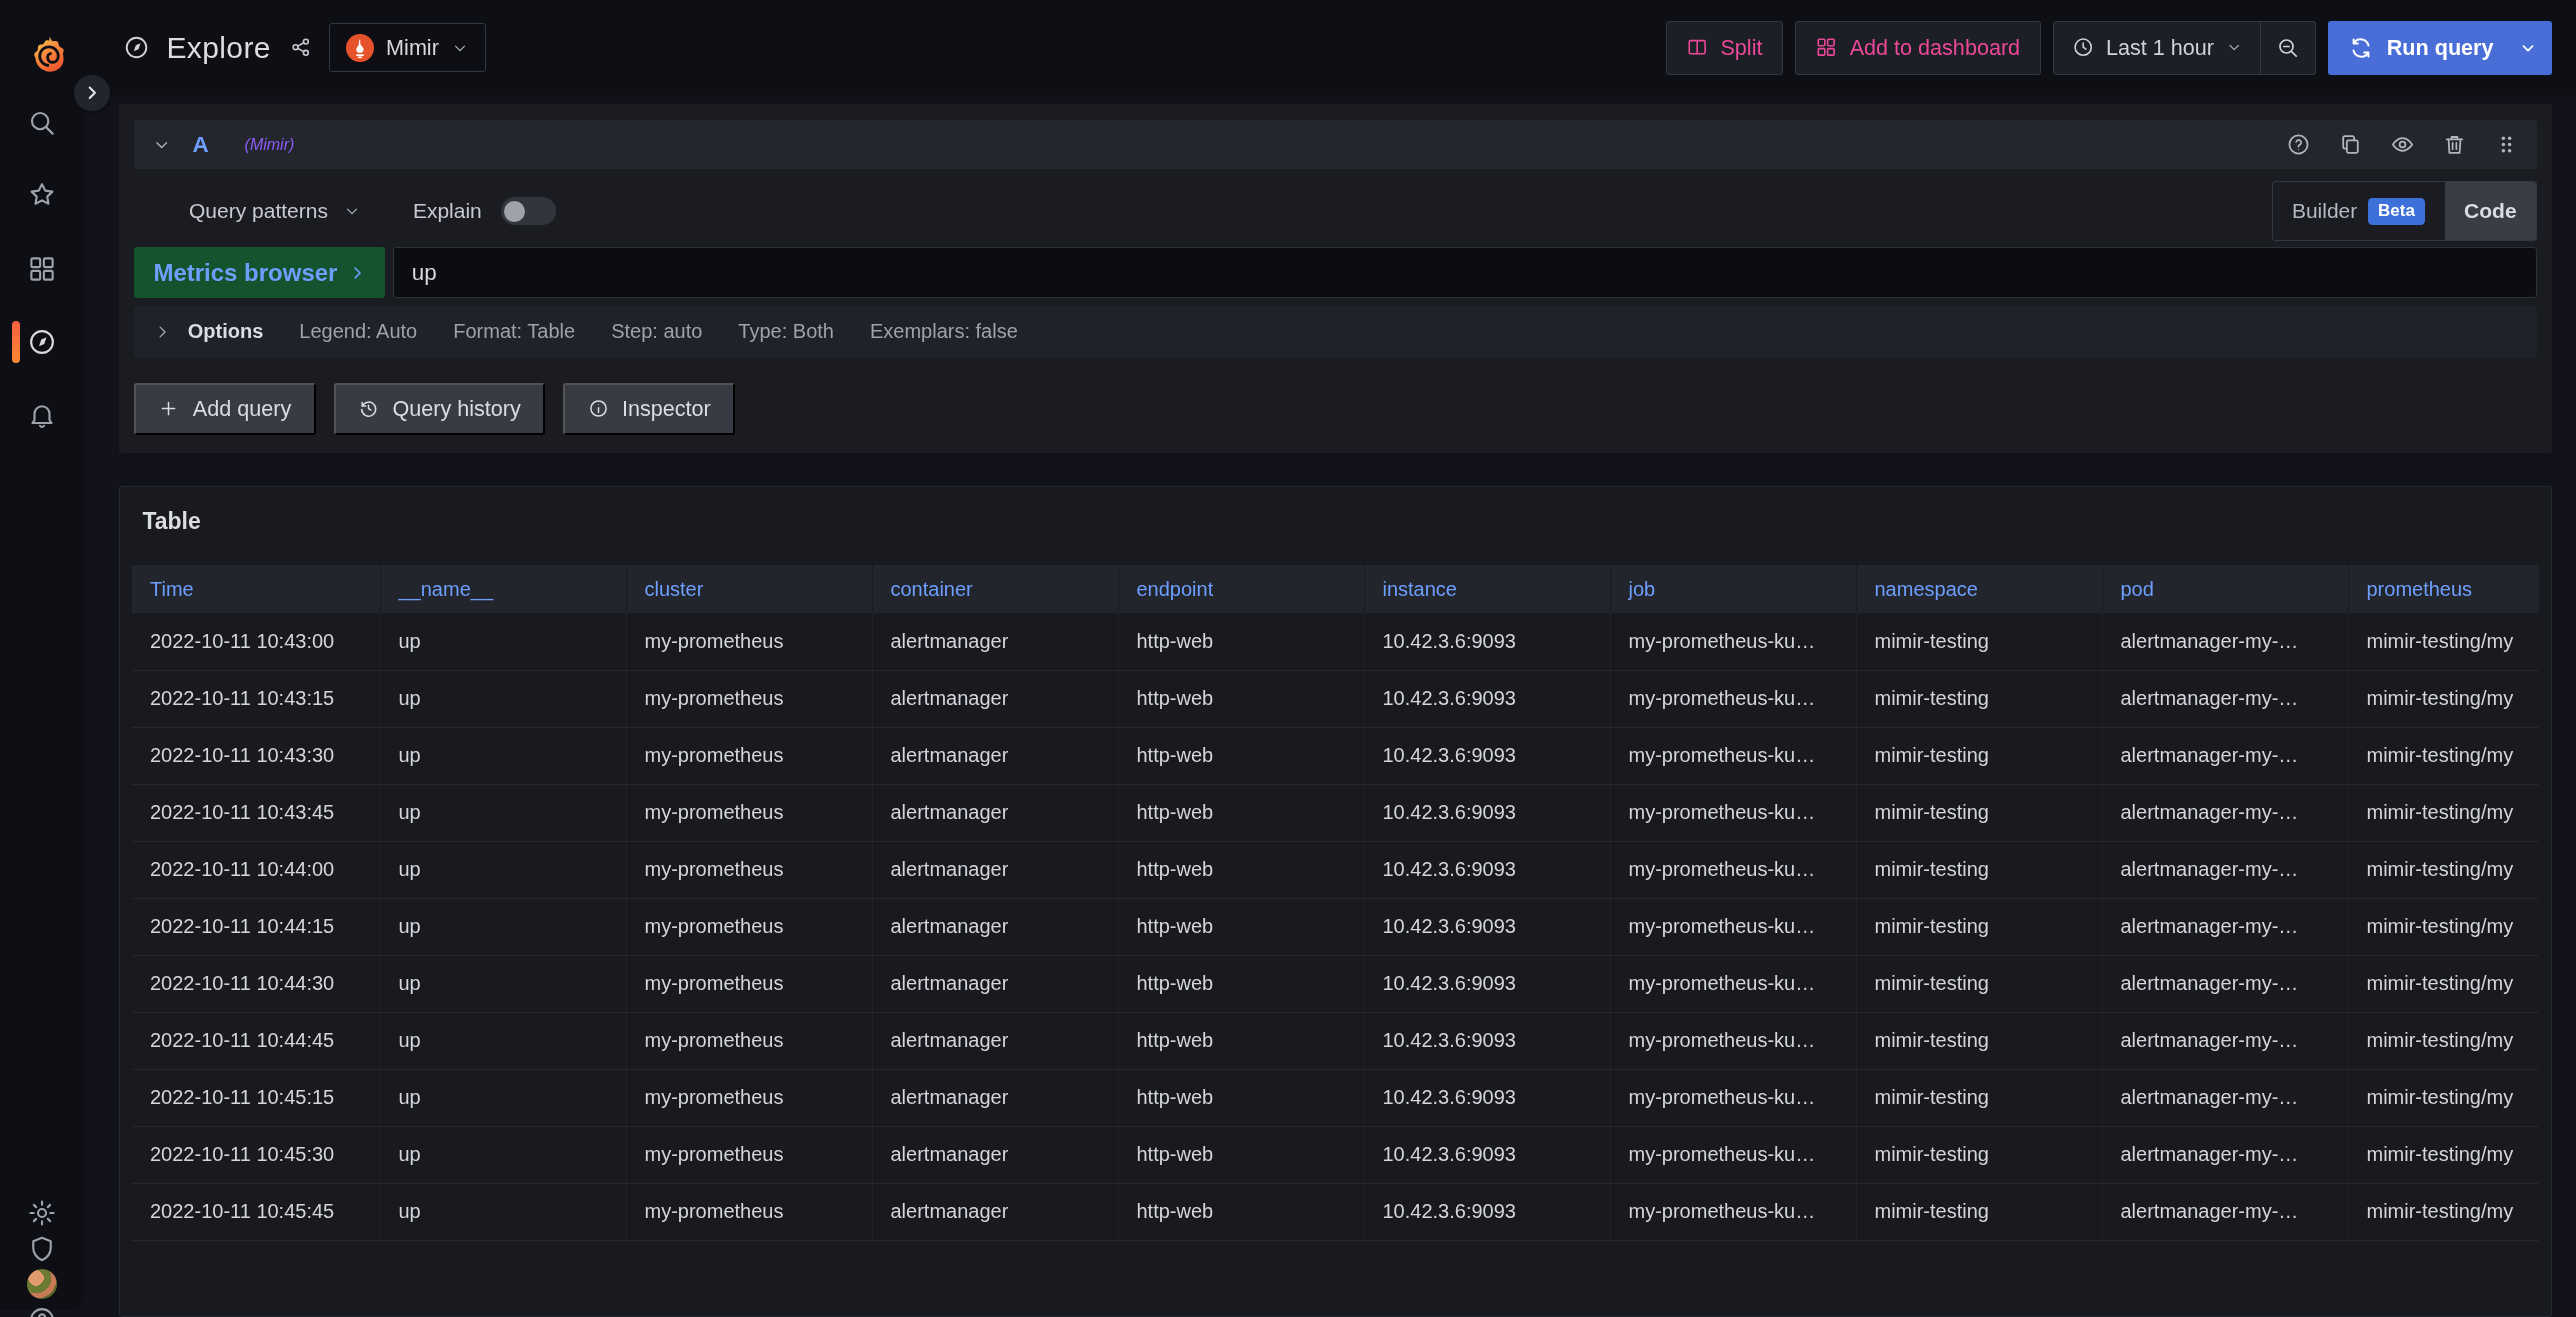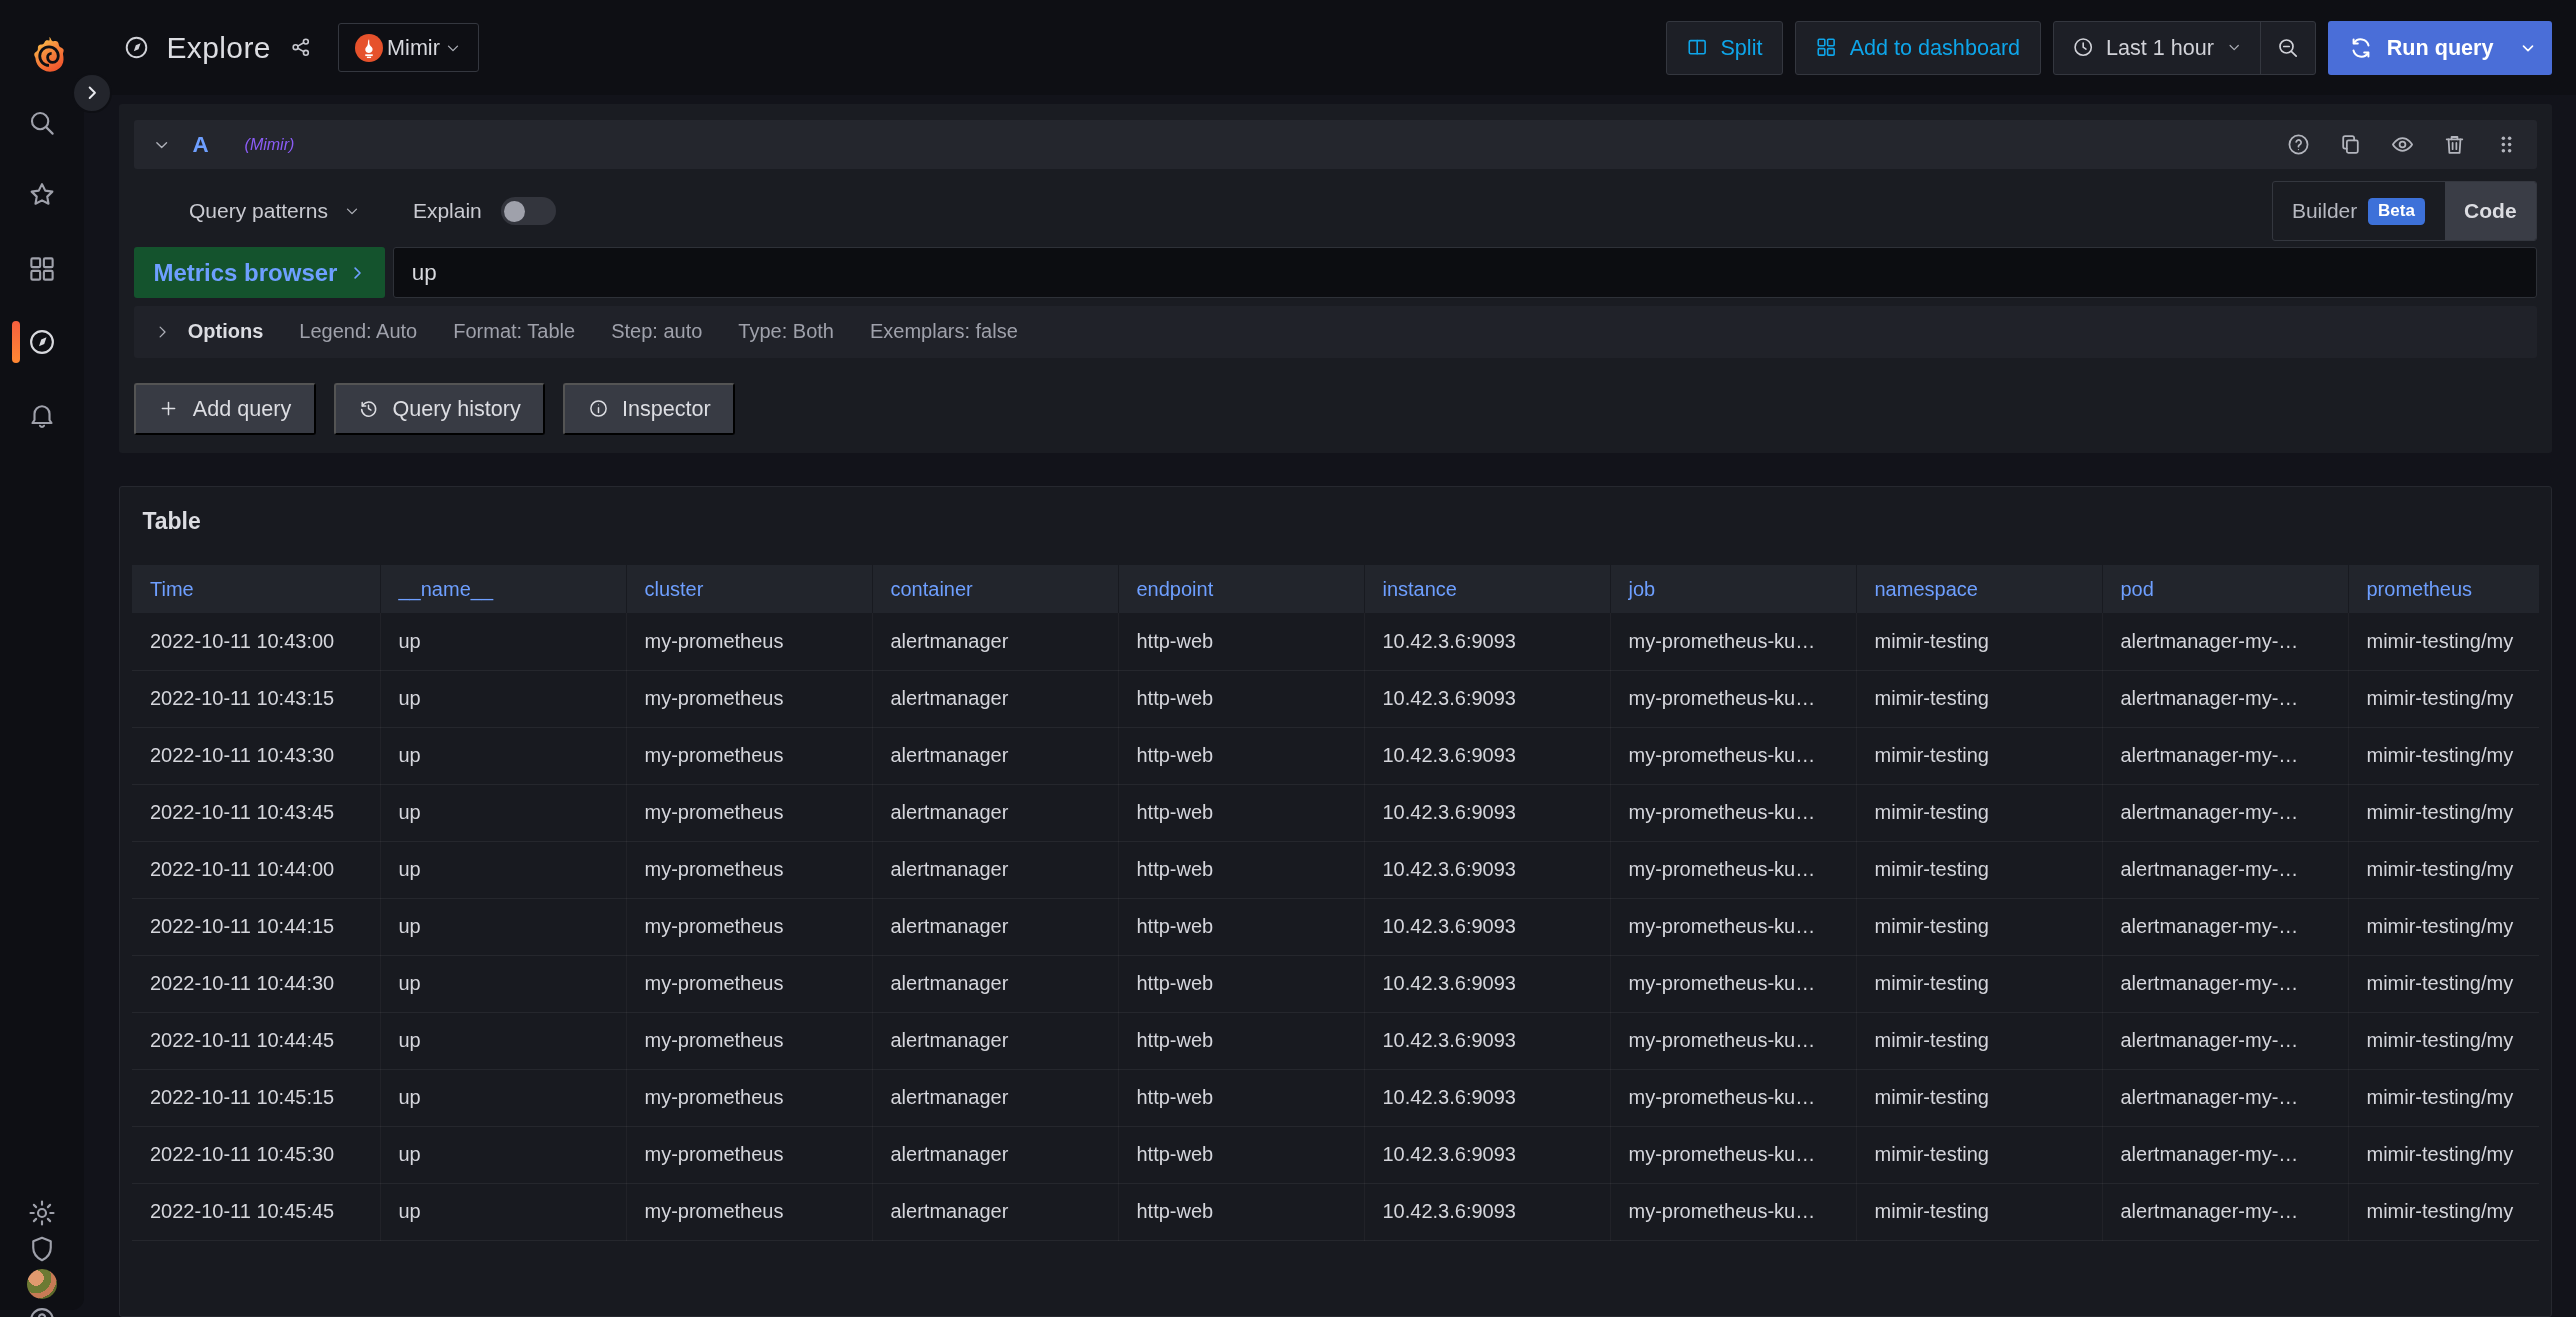--- a/index.html
+++ b/index.html
@@ -12,29 +12,29 @@
   svg { display:block; }
   .ico { width:24px; height:24px; stroke:currentColor; fill:none;
          stroke-width:1.7; stroke-linecap:round; stroke-linejoin:round; }
 
   
   .topbar { position:absolute; left:0; top:0; width:2576px; height:95px;
             background:#0e0f14; display:flex; align-items:center; z-index:2; }
   .topbar-left { display:flex; align-items:center; margin-left:123px; }
   .page-title { font-size:30px; font-weight:500; color:#dcdde2; margin-left:16.4px; letter-spacing:0.4px; }
   .share-ico { margin-left:19.4px; color:#c7c8cf; }
-  .ds-picker { display:flex; align-items:center; gap:4px; margin-left:25px;
+  .ds-picker { display:flex; align-items:center; gap:12px; margin-left:16px;
                height:49px; padding:0 16.4px; border:0.7px solid #34373f; border-radius:3px; cursor:pointer; }
   .ds-name { font-size:21.6px; font-weight:500; color:#d8d9de; }
   .prom-badge { width:28px; height:28px; border-radius:50%; background:#e6522c;
                 display:flex; align-items:center; justify-content:center; }
   .topbar-right { margin-left:auto; display:flex; align-items:center; margin-right:24px; }
   .tb-btn { height:54px; display:flex; align-items:center; gap:12px; padding:0 19.4px;
             background:#1d1f26; border:0.7px solid #34373f; border-radius:3px;
-            color:#0ea5e9; font-size:21.6px; font-weight:500; cursor:pointer; }
+            color:#ec4899; font-size:21.6px; font-weight:500; cursor:pointer; }
   .tb-btn + .tb-btn, .tb-group { margin-left:12px; }
   .tb-group { display:flex; align-items:stretch; height:54px;
               border:0.7px solid #34373f; border-radius:3px; background:#1d1f26; }
   .tb-seg { display:flex; align-items:center; gap:12px; padding:0 18px;
             color:#d1d2d8; font-size:21.6px; font-weight:500; cursor:pointer; }
   .tb-seg + .tb-seg { border-left:0.7px solid #34373f; padding:0 15px; }
   .run-btn { margin-left:12px; height:54px; display:flex; align-items:stretch;
              background:#4a6ed8; border-radius:3px; color:#fff; cursor:pointer; }
   .run-main { display:flex; align-items:center; gap:13.4px; padding:0 21px;
               font-size:21.6px; font-weight:700; }

